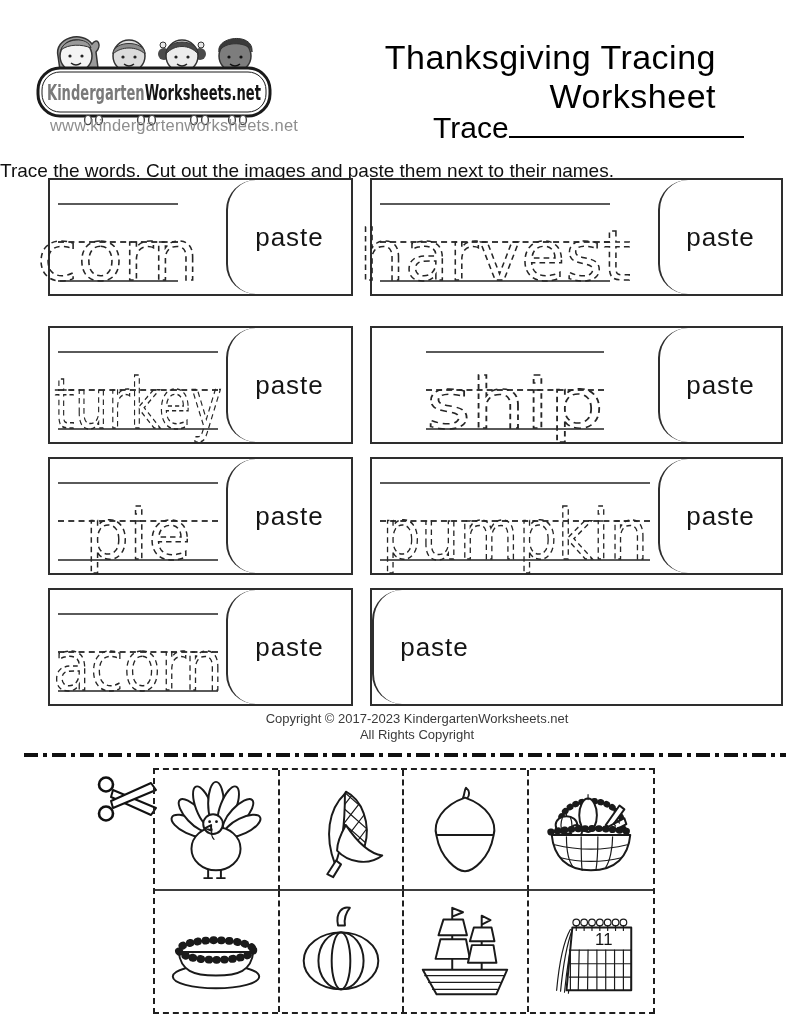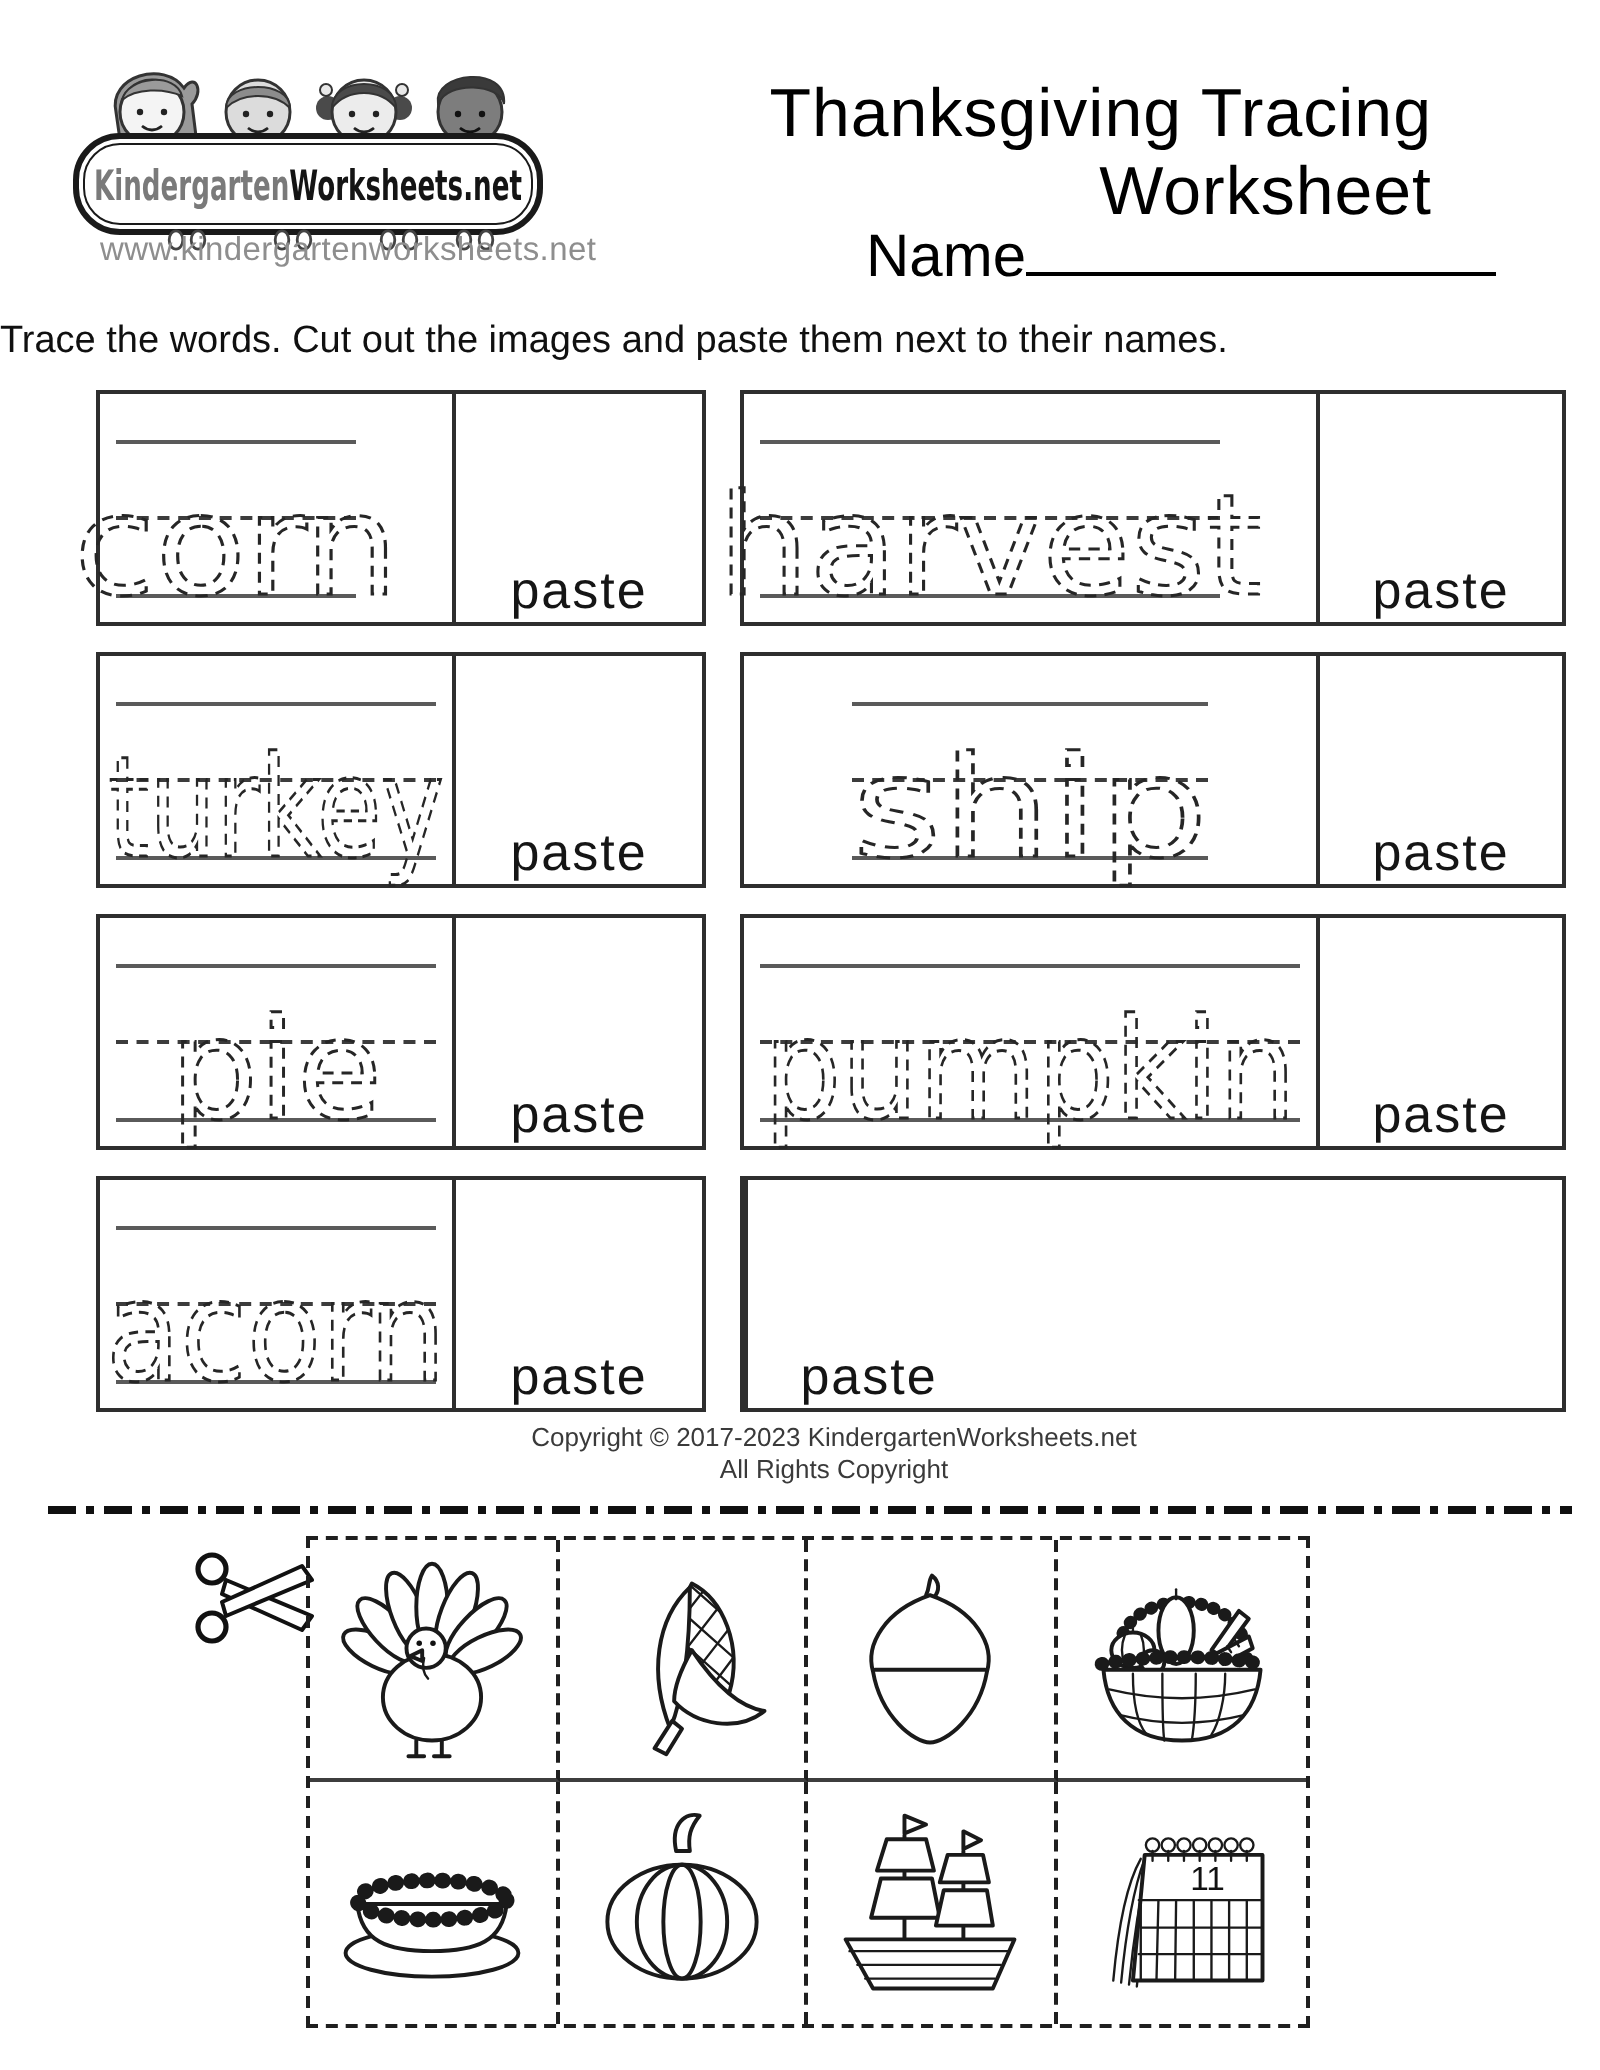--- a/index.html
+++ b/index.html
@@ -13,31 +13,31 @@
               font-size:34px;font-weight:400;letter-spacing:.5px;color:#000;}
   .name-row{position:absolute;left:433px;top:110px;white-space:nowrap;}
   .name-label{font-size:30px;color:#000;}
   .name-line{display:inline-block;width:235px;height:26px;border-bottom:2px solid #000;}
   .instruction{position:absolute;left:0;top:160px;width:800px;font-size:19px;color:#101010;}
 
   
   .trace-box{position:absolute;height:118px;border:2px solid #2e2e2e;display:flex;box-sizing:border-box;background:#fff;}
   .col-l{left:48px;width:305px;}
   .col-r{left:370px;width:413px;}
-  .r1{top:195px;gap:40px;} .r2{top:326px;} .r3{top:457px;} .r4{top:588px;}
+  .r1{top:178px;gap:40px;} .r2{top:326px;} .r3{top:457px;} .r4{top:588px;}
   .word-area{position:relative;flex:1;overflow:visible;}
   .gl{position:absolute;left:8px;right:8px;}
   .gl-top{top:23px;height:2px;background:#5a5a5a;}
   .gl-mid{top:61px;border-top:2px dashed #3c3c3c;}
   .gl-base{top:100px;height:2px;background:#5a5a5a;}
   .word-area.short .gl{left:54px;right:54px;}
   .tw{position:absolute;left:0;top:0;width:100%;height:118px;overflow:visible;}
   .trace-text{font-family:"DejaVu Sans",sans-serif;font-size:70px;fill:none;
               stroke:#262626;stroke-width:1.5;stroke-dasharray:5.5 4;}
-  .paste-cell{border-left:2px solid #2e2e2e;display:flex;align-items:flex-end;justify-content:center;box-sizing:border-box;}
+  .paste-cell{border-left:2px solid #2e2e2e;display:flex;align-items:center;justify-content:center;box-sizing:border-box;border-radius:30px;}
   .col-l .paste-cell{width:125px;} .col-r .paste-cell{width:123px;}
   .paste-cell span{font-size:26px;letter-spacing:1px;color:#151515;}
 
   
   .copyright{position:absolute;left:17px;top:711px;width:800px;text-align:center;
              font-size:13px;line-height:16px;color:#3a3a3a;}
   .cutline{position:absolute;left:0;top:749px;width:800px;height:12px;}
   .scissors{position:absolute;left:96px;top:771px;width:64px;height:56px;}
   .cut-grid{position:absolute;left:153px;top:768px;width:502px;height:246px;box-sizing:border-box;
             border:2px dashed #1f1f1f;display:grid;grid-template-columns:repeat(4,1fr);grid-template-rows:repeat(2,1fr);}
@@ -112,21 +112,21 @@
         <ellipse cx="196" cy="100" rx="3.4" ry="4.6"></ellipse>
           <ellipse cx="207" cy="100" rx="3.4" ry="4.6"></ellipse>
       </g>
     </svg>
   </div>
   <div class="site-url">www.kindergartenworksheets.net</div>
 
   <div class="page-title">Thanksgiving Tracing Worksheet</div>
 
   <div class="name-row">
-    <span class="name-label">Name</span><span class="name-line"></span>
+    <span class="name-label">Trace</span><span class="name-line"></span>
   </div>
 
   <div class="instruction">Trace the words. Cut out the images and paste them next to their names.</div>
 
   <div class="trace-box col-l r1">
     <div class="word-area">
       <div class="gl gl-top"></div>
       <div class="gl gl-mid"></div>
       <div class="gl gl-base"></div>
       <svg class="tw">

